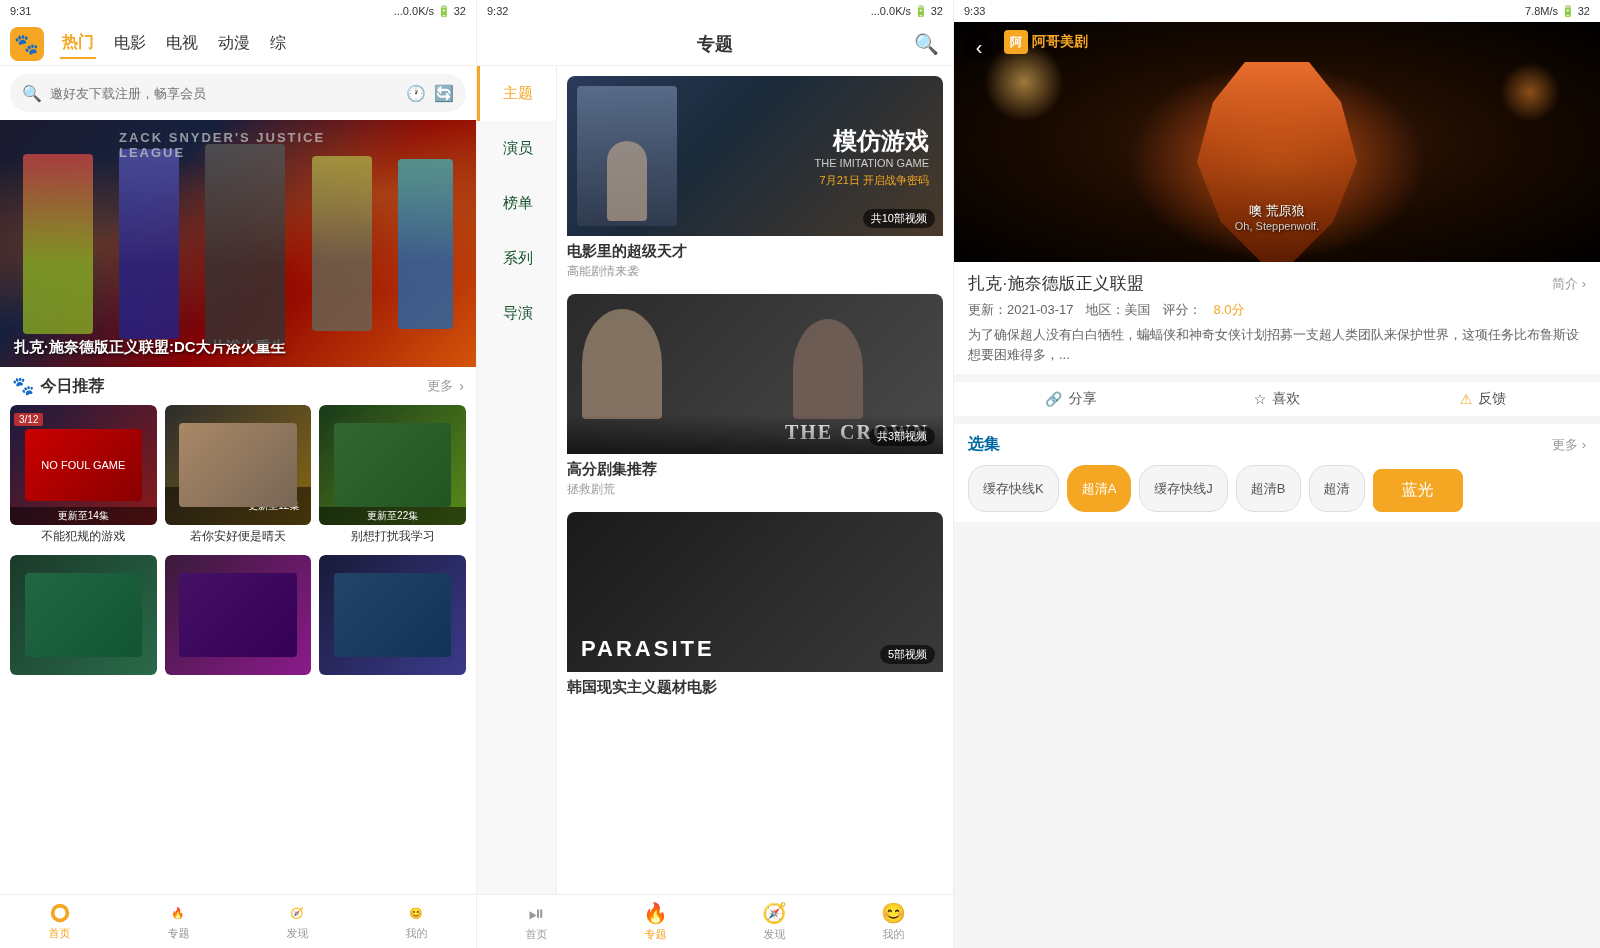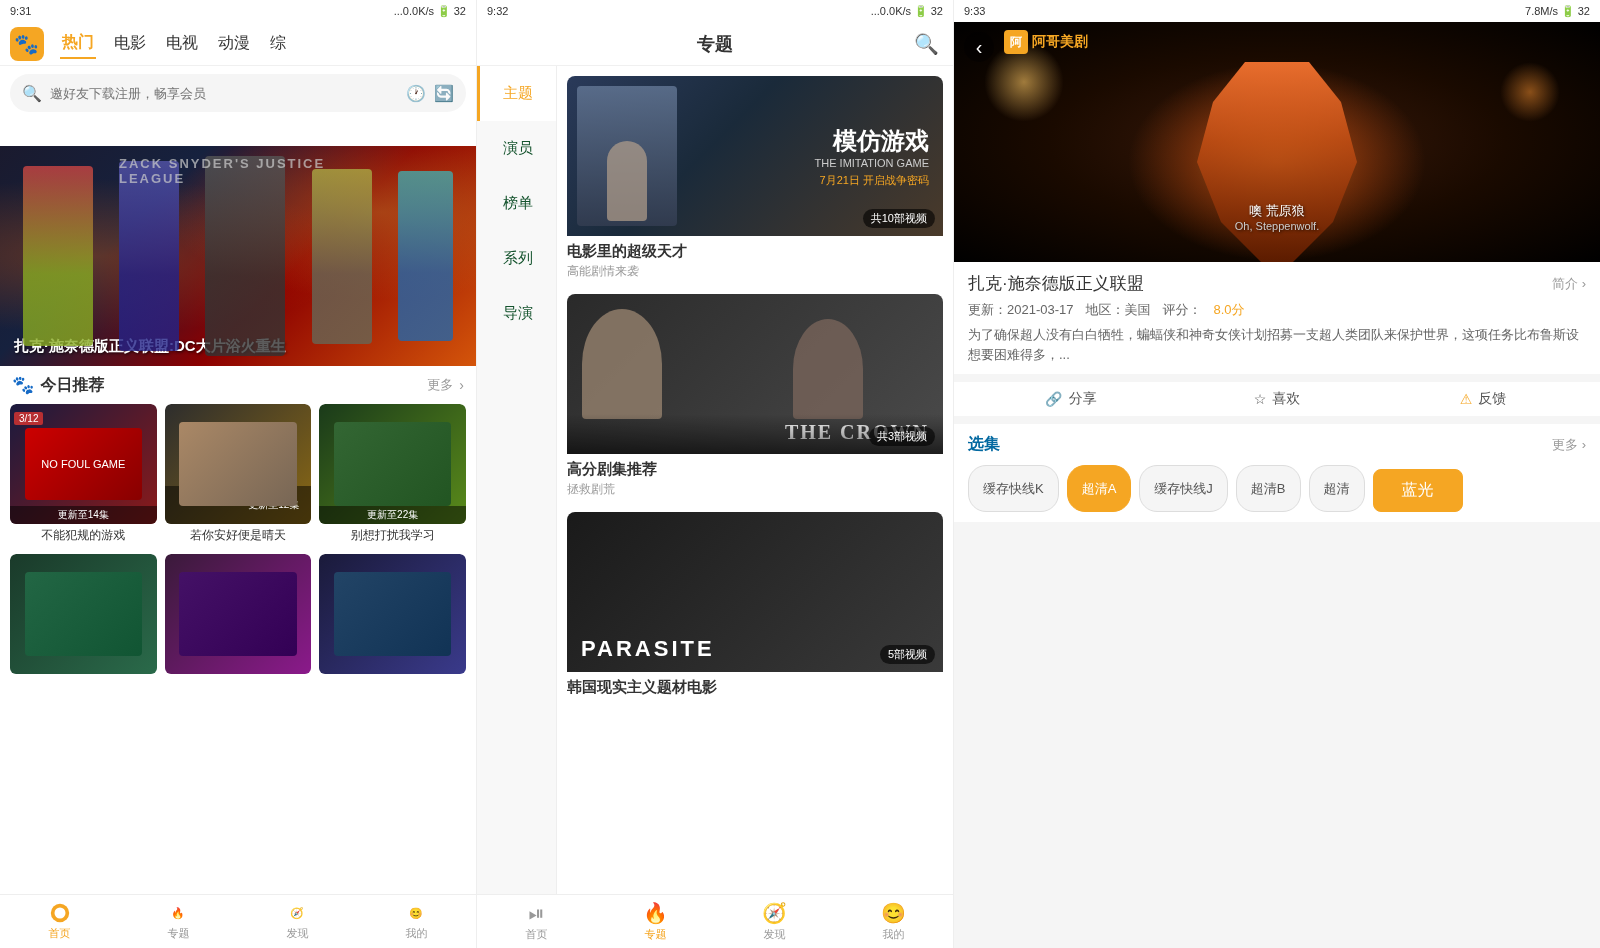--- a/index.html
+++ b/index.html
@@ -82,25 +82,24 @@
     .search-bar input {
       flex: 1;
       background: transparent;
       border: none;
       outline: none;
       font-size: 13px;
       color: #999;
     }
     .hero-banner {
       width: 100%;
-      height: 220px;
+      height: 247px;
       background: linear-gradient(135deg, #1a1a2e 0%, #16213e 30%, #8b0000 60%, #d4550a 100%);
       position: relative;
       overflow: hidden;
-      margin-top: 26px;
     }
     .hero-banner-img {
       width: 100%;
       height: 100%;
       display: flex;
       align-items: flex-end;
       padding: 10px 14px;
     }
     .hero-text {
       color: #fff;

